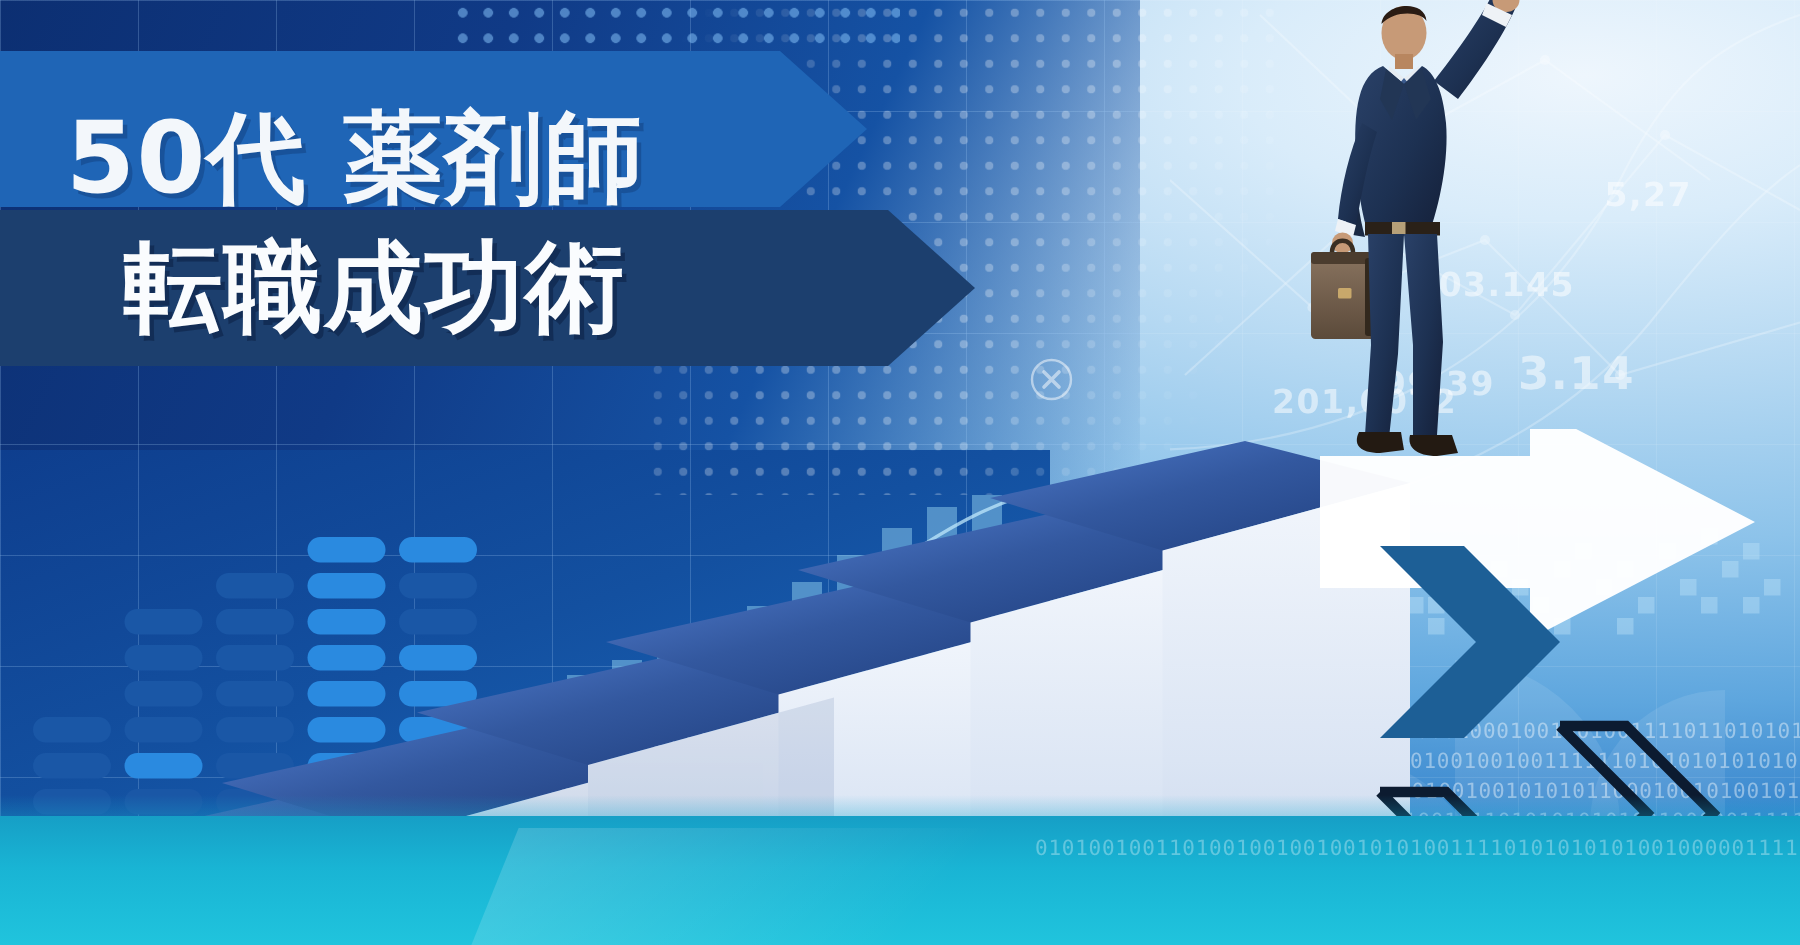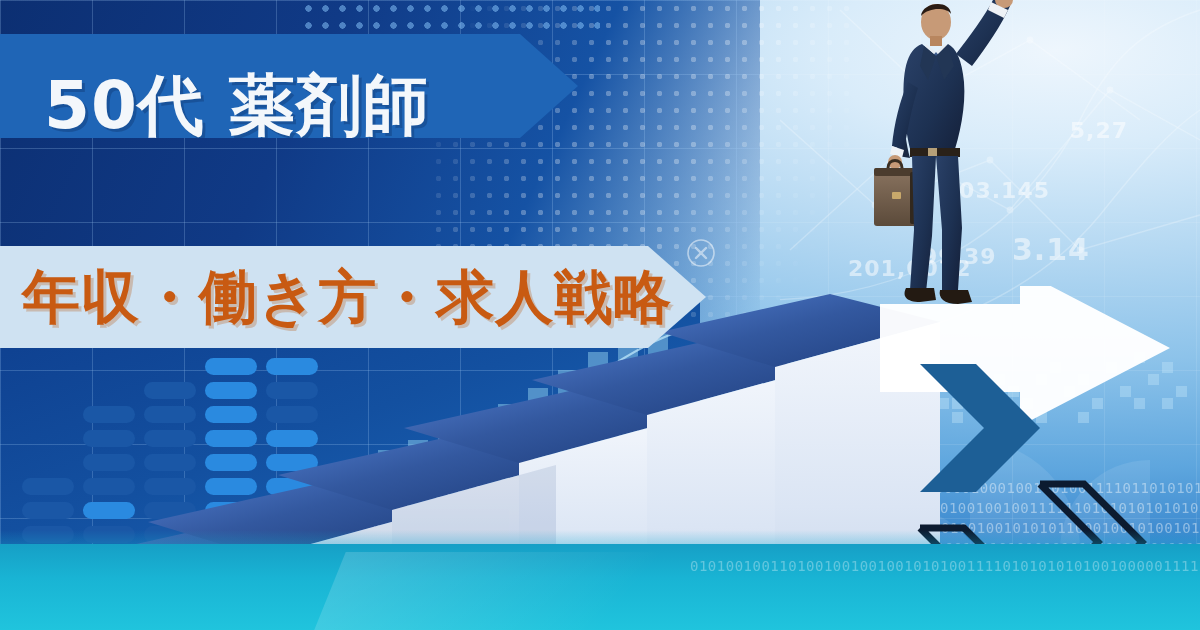--- a/index.html
+++ b/index.html
@@ -492,24 +492,24 @@
     <path d="M84 160 L106 160 L110 232 L106 294 L90 296 L90 234 Z" fill="url(#suitG)"></path>
 
     <path d="M54 292 C 50 300 54 306 68 306 L84 304 L82 292 Z" fill="#231a12"></path>
     <path d="M88 294 C 86 302 92 308 106 308 L120 306 L116 294 Z" fill="#231a12"></path>
   </svg>
 
   <div class="banner" id="band1">
     <span class="txt">50代 薬剤師</span>
   </div>
 
-
-  <div class="banner" id="band3">
-    <span class="txt">年収・働き方・求人戦略</span>
+  <div class="banner" id="band2">
+    <span class="txt">転職成功術</span>
   </div>
+
 
   <div class="bg-teal-fade"></div>
   <div class="bg-teal"></div>
   <div class="bg-teal-sheen"></div>
 
   <div class="binary wide" style="left:690px; top:556px; color:rgba(255,255,255,.32);">010100100110100100100100101010011110101010101001000001111100111000111111101</div>
 
 </div>
 
 </body></html>

